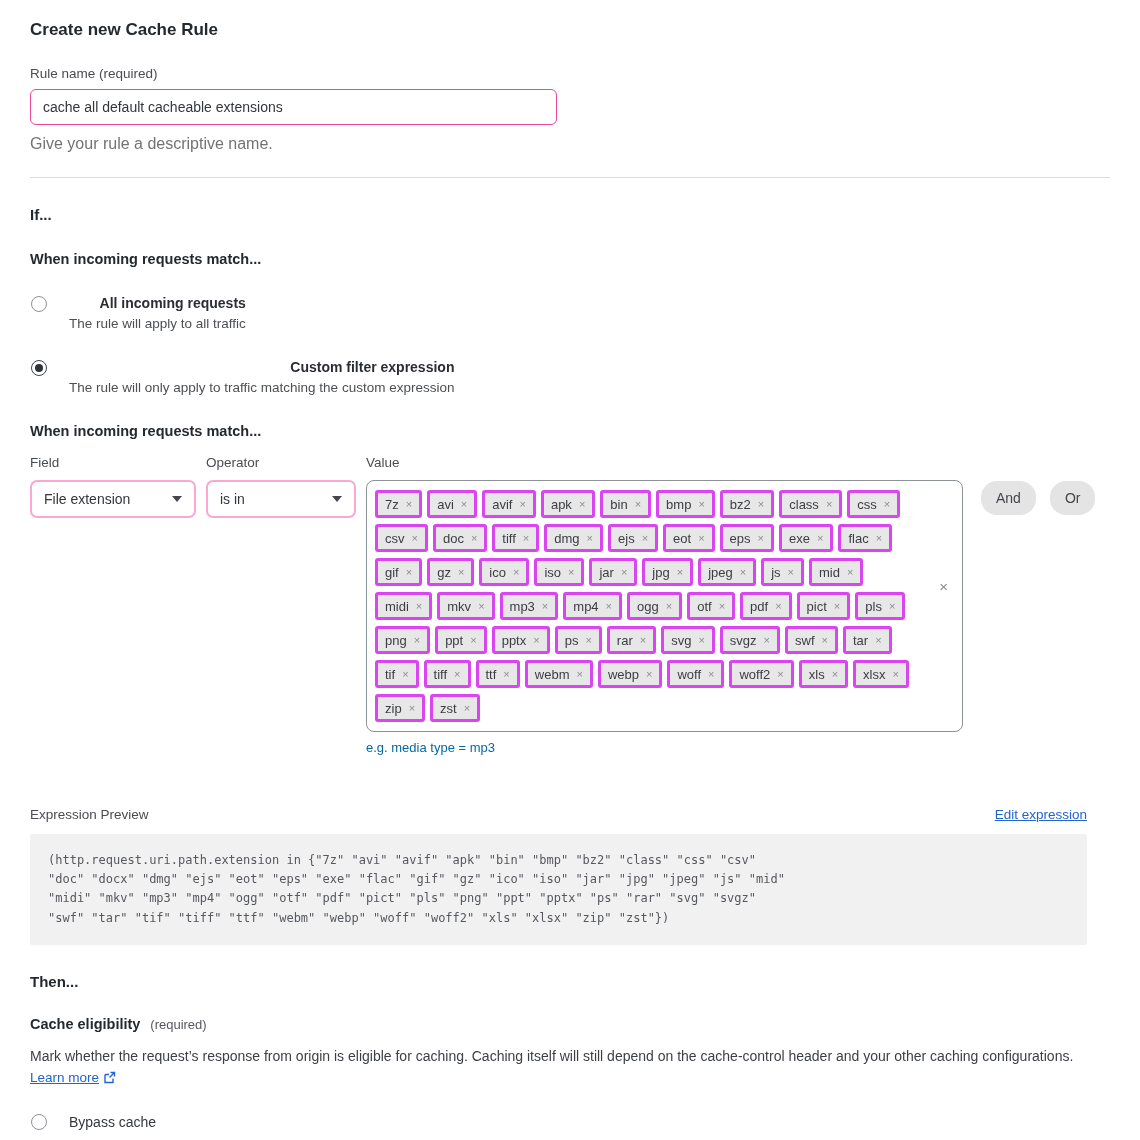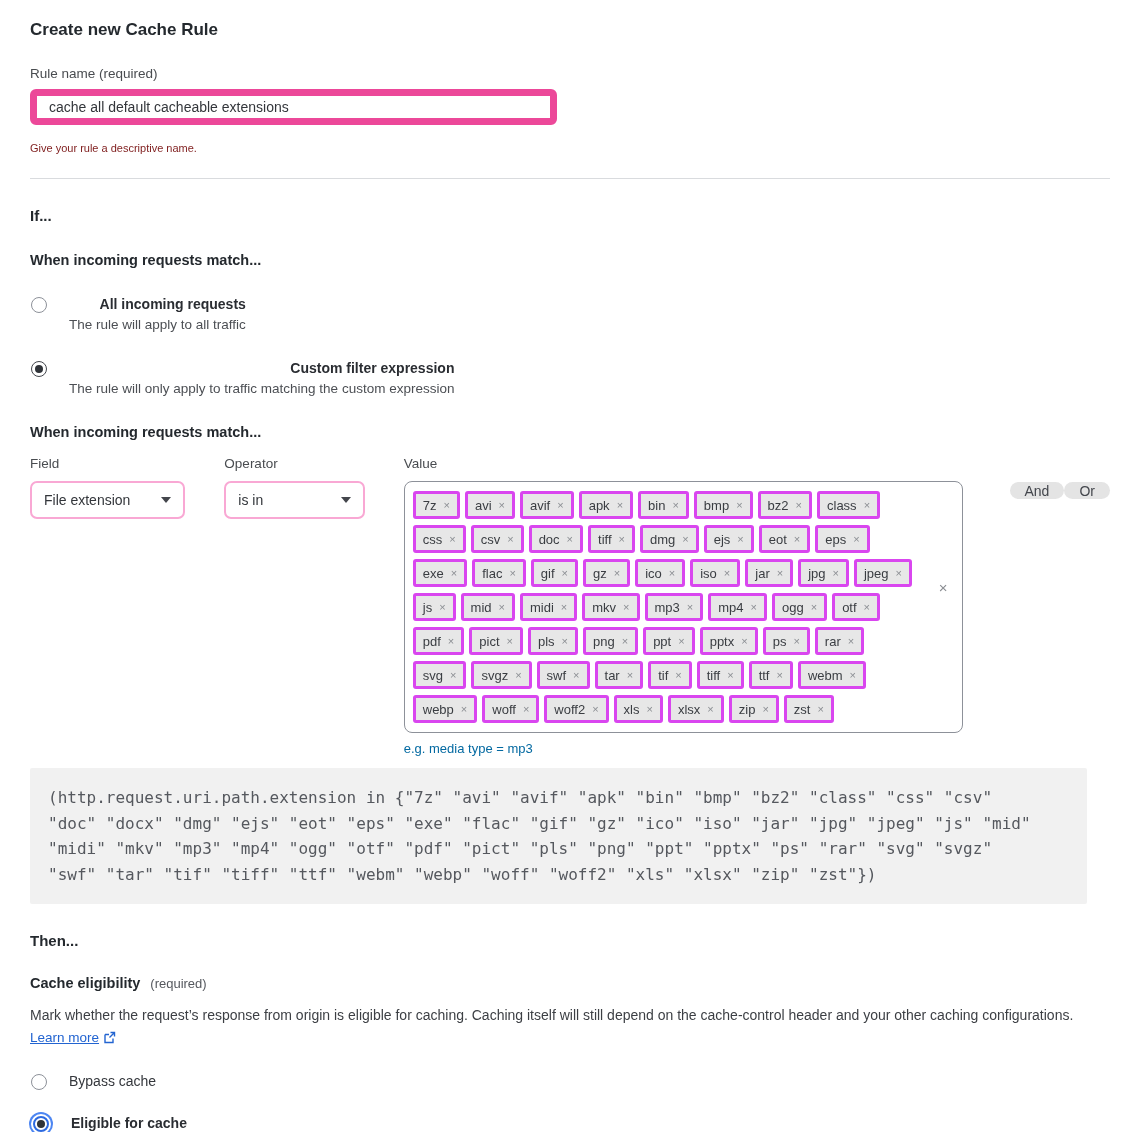--- a/index.html
+++ b/index.html
@@ -10,26 +10,26 @@
     color: #36393f;
     font-size: 14px;
   }
   .page { padding: 20px 30px 0 30px; width: 1140px; }
 
   .page-title { font-size: 17px; font-weight: 700; color: #24292e; margin-bottom: 26px; }
 
   .field-label { font-size: 13.5px; color: #494c50; margin-bottom: 8px; }
   .rule-name-input {
     width: 527px; height: 36px;
-    border: 7px solid #ec4899; border-radius: 6px;
+    border: 1px solid #ec4899; border-radius: 6px;
     padding: 0 12px; font-size: 14px; color: #33363b;
     font-family: "Liberation Sans", "DejaVu Sans", sans-serif;
     background: #fff; outline: none;
   }
-  .help-text { font-size: 11px; color: #7f1d1d; margin-top: 17px; }
+  .help-text { font-size: 16px; color: #737373; margin-top: 10px; }
 
   .divider { border: none; border-top: 1px solid #d9dbde; margin: 24px 0 0 0; }
 
   .section-heading { font-size: 15px; font-weight: 700; color: #24292e; margin-top: 28px; }
   .sub-heading { font-size: 14.5px; font-weight: 700; color: #24292e; margin-top: 28px; }
 
   .radio-row { display: flex; align-items: flex-start; margin-top: 28px; text-align: right; }
   .radio-control {
     width: 16px; height: 16px; border-radius: 50%;
     border: 1.5px solid #8d9199; background: #fff;
@@ -42,21 +42,21 @@
   }
   .radio-control.focused {
     border: 2px solid #2d6ae0;
     box-shadow: 0 0 0 2px #ffffff, 0 0 0 4px #4d86f2;
     margin-left: 3px; margin-top: 2px;
   }
   .radio-texts { margin-left: 22px; }
   .radio-label { font-size: 14px; font-weight: 700; color: #2a2d32; }
   .radio-desc { font-size: 13.5px; color: #4c4f54; margin-top: 5px; }
 
-  .builder { display: flex; margin-top: 16px; gap: 29px; }
+  .builder { display: flex; margin-top: 16px; }
   .builder-col .field-label { margin-bottom: 10px; }
   .select-box {
     height: 38px; background: #fff;
     border: 2px solid #f9a8d4; border-radius: 7px;
     display: flex; align-items: center; justify-content: space-between;
     padding: 0 12px; font-size: 14px; color: #33363b; cursor: pointer;
   }
   .caret-down {
     width: 0; height: 0; border-left: 5px solid transparent;
     border-right: 5px solid transparent; border-top: 6px solid #43464c;
@@ -80,39 +80,39 @@
   .tag-x { color: #8a8d92; font-size: 11px; margin-left: 7px; cursor: pointer; }
   .value-clear {
     position: absolute; right: 14px; top: 98px;
     color: #8a8d92; font-size: 15px; line-height: 1; cursor: pointer;
   }
   .value-help { font-size: 13px; color: #0369a1; margin-top: 8px; }
 
   .andor { display: flex; margin-left: 18px; padding-top: 26px; }
   .andor-btn {
     background: #e4e4e4; border: none; border-radius: 16px;
-    height: 17px; padding: 0 15px; font-size: 14px; color: #43464c;
-    cursor: pointer;
+    height: 34px; padding: 0 15px; font-size: 14px; color: #43464c;
+    margin-right: 14px; cursor: pointer;
     font-family: "Liberation Sans", "DejaVu Sans", sans-serif;
   }
 
   .preview-header {
     display: flex; justify-content: space-between; align-items: baseline;
     margin-top: 52px; width: 1057px;
   }
   .preview-label { font-size: 13.5px; color: #494c50; }
   .link {
     color: #2264d1; text-decoration: underline; font-size: 13.5px; cursor: pointer;
   }
   .code-block {
     margin-top: 12px; width: 1057px;
     background: #f1f1f1; border-radius: 2px;
     padding: 17px 18px;
     font-family: "DejaVu Sans Mono", "Liberation Mono", monospace;
-    font-size: 16px; color: #55585e; line-height: 1.6;
+    font-size: 12px; color: #55585e; line-height: 1.6;
     white-space: pre-wrap;
   }
 
   .eligibility-line { margin-top: 26px; }
   .eligibility-label { font-size: 14.5px; font-weight: 700; color: #24292e; text-align: center; }
   .eligibility-required { font-size: 13px; color: #55585e; margin-left: 6px; }
   .eligibility-desc {
     margin-top: 14px; font-size: 14px; color: #3c3f44; line-height: 1.55;
     max-width: 1075px;
   }
@@ -407,20 +407,24 @@
       </div>
       <div class="value-help">e.g. media type = mp3</div>
     </div>
 
     <div class="andor">
       <button class="andor-btn">And</button>
       <button class="andor-btn">Or</button>
     </div>
   </div>
 
+  <div class="preview-header">
+    <span class="preview-label">Expression Preview</span>
+    <a class="link">Edit expression</a>
+  </div>
   <div class="code-block"><div>(http.request.uri.path.extension in {"7z" "avi" "avif" "apk" "bin" "bmp" "bz2" "class" "css" "csv"</div><div>"doc" "docx" "dmg" "ejs" "eot" "eps" "exe" "flac" "gif" "gz" "ico" "iso" "jar" "jpg" "jpeg" "js" "mid"</div><div>"midi" "mkv" "mp3" "mp4" "ogg" "otf" "pdf" "pict" "pls" "png" "ppt" "pptx" "ps" "rar" "svg" "svgz"</div><div>"swf" "tar" "tif" "tiff" "ttf" "webm" "webp" "woff" "woff2" "xls" "xlsx" "zip" "zst"})</div></div>
 
   <h2 class="section-heading">Then...</h2>
 
   <div class="eligibility-line">
     <span class="eligibility-label">Cache eligibility</span>
     <span class="eligibility-required">(required)</span>
   </div>
   <div class="eligibility-desc">
     <span>Mark whether the request’s response from origin is eligible for caching. Caching itself will still depend on the cache-control header and your other caching configurations. </span><a class="link">Learn more</a><svg class="ext-link-icon" width="13" height="13" viewBox="0 0 13 13">

